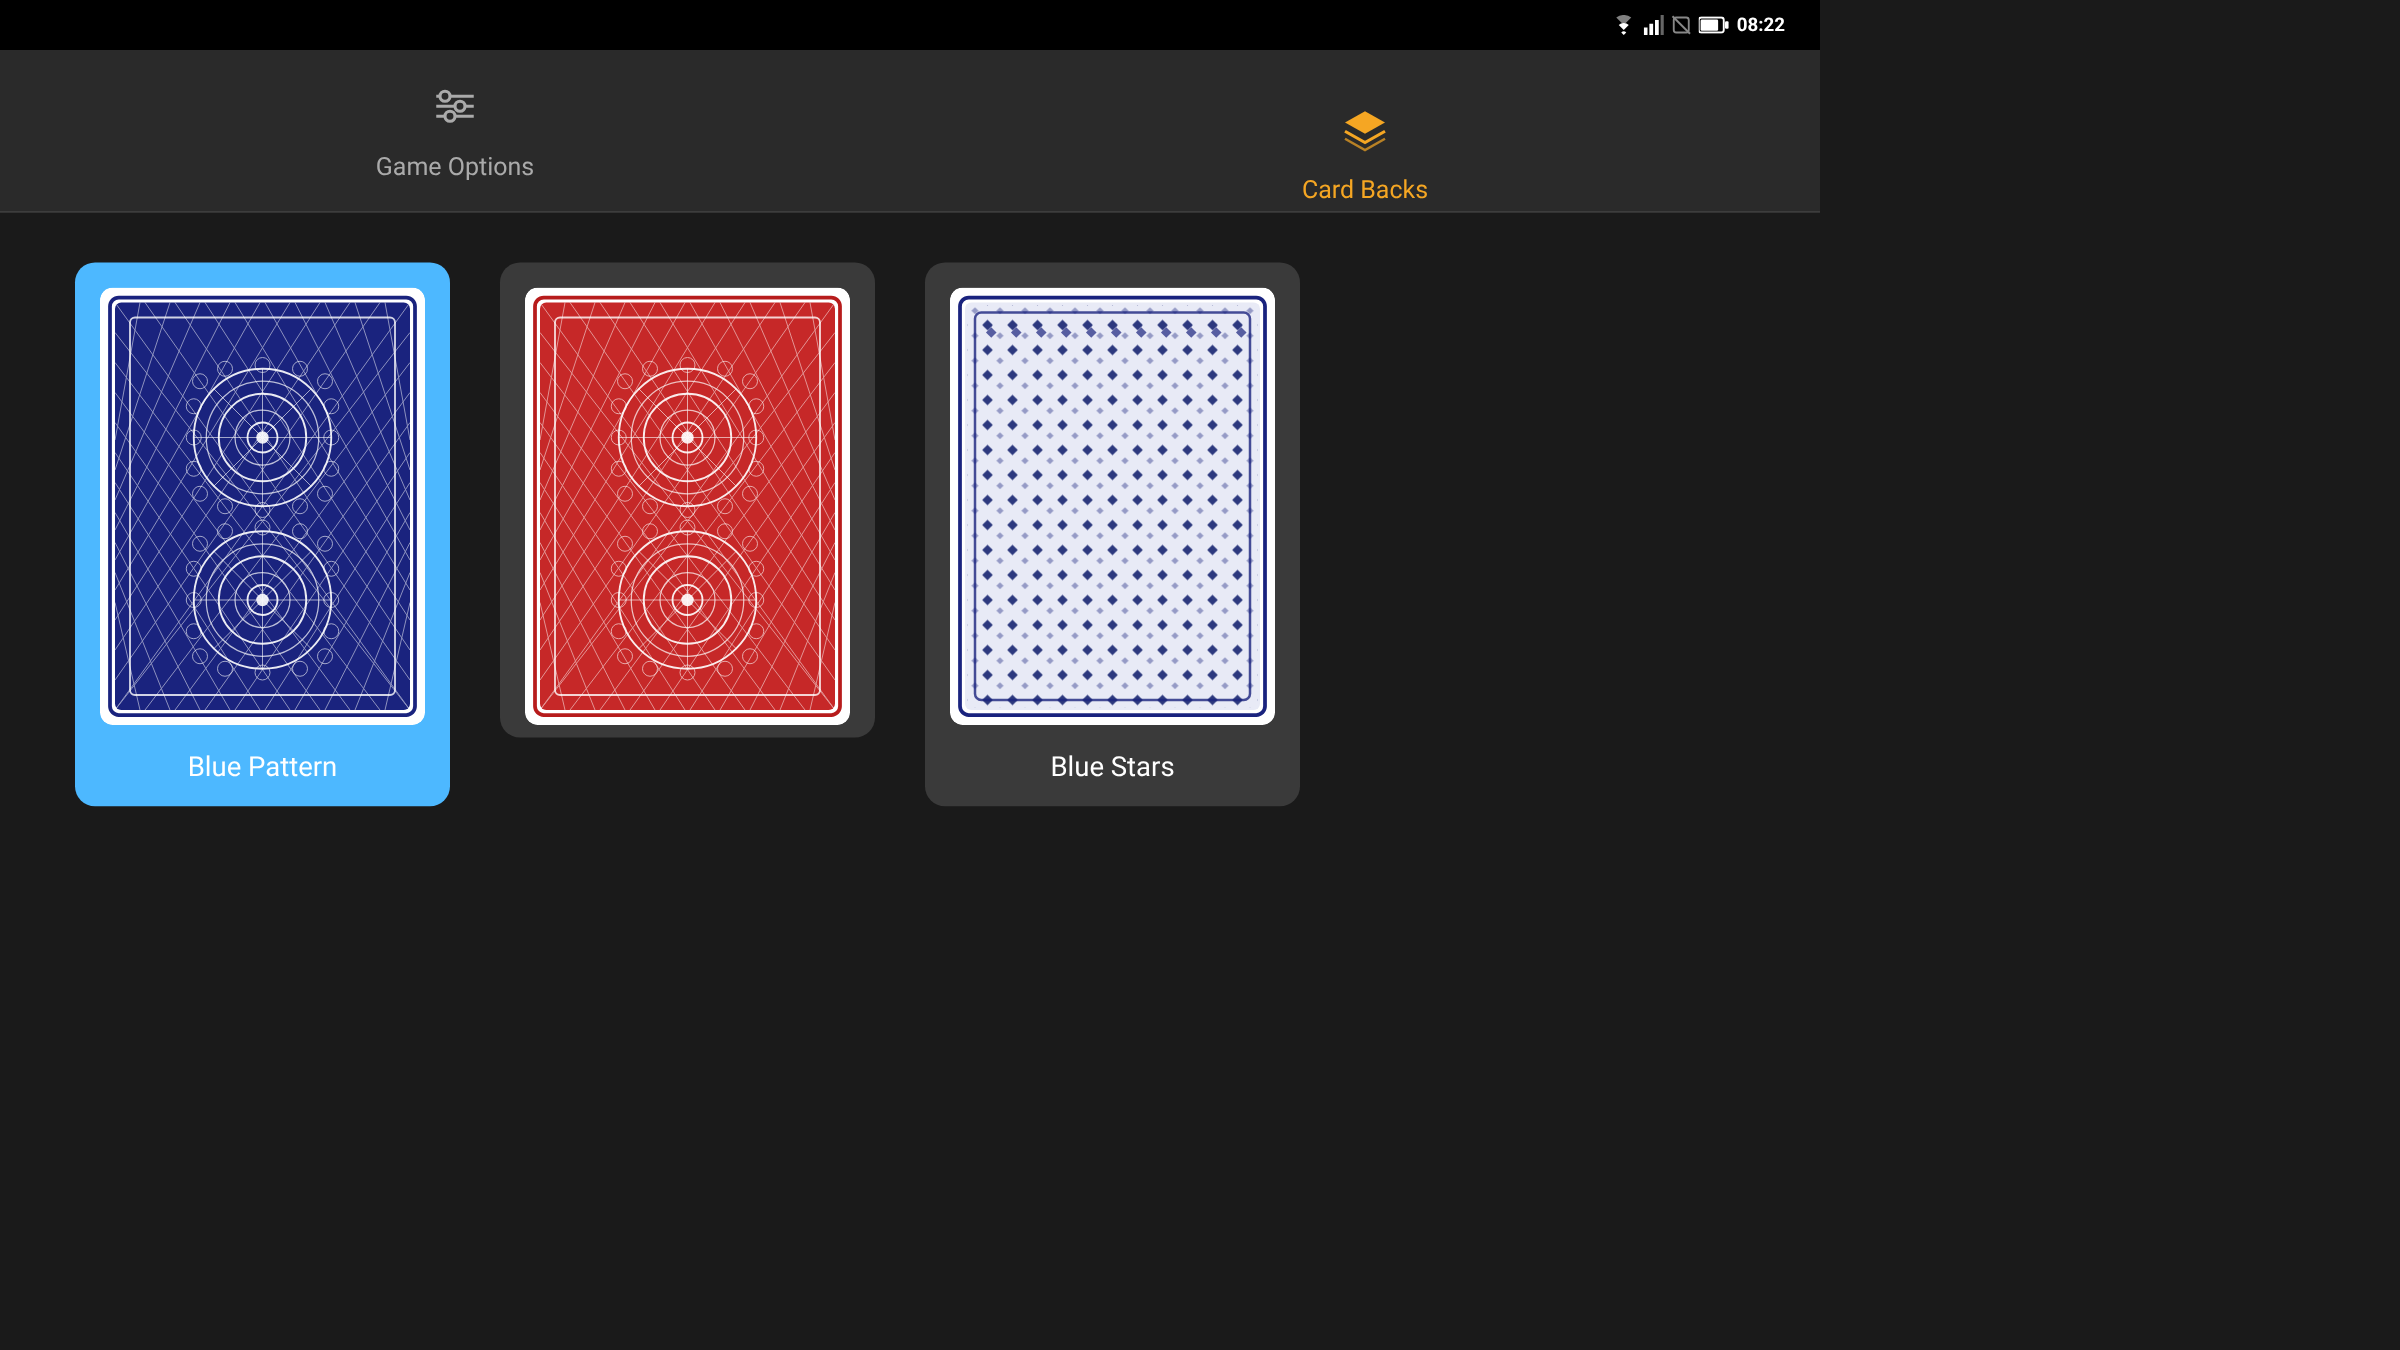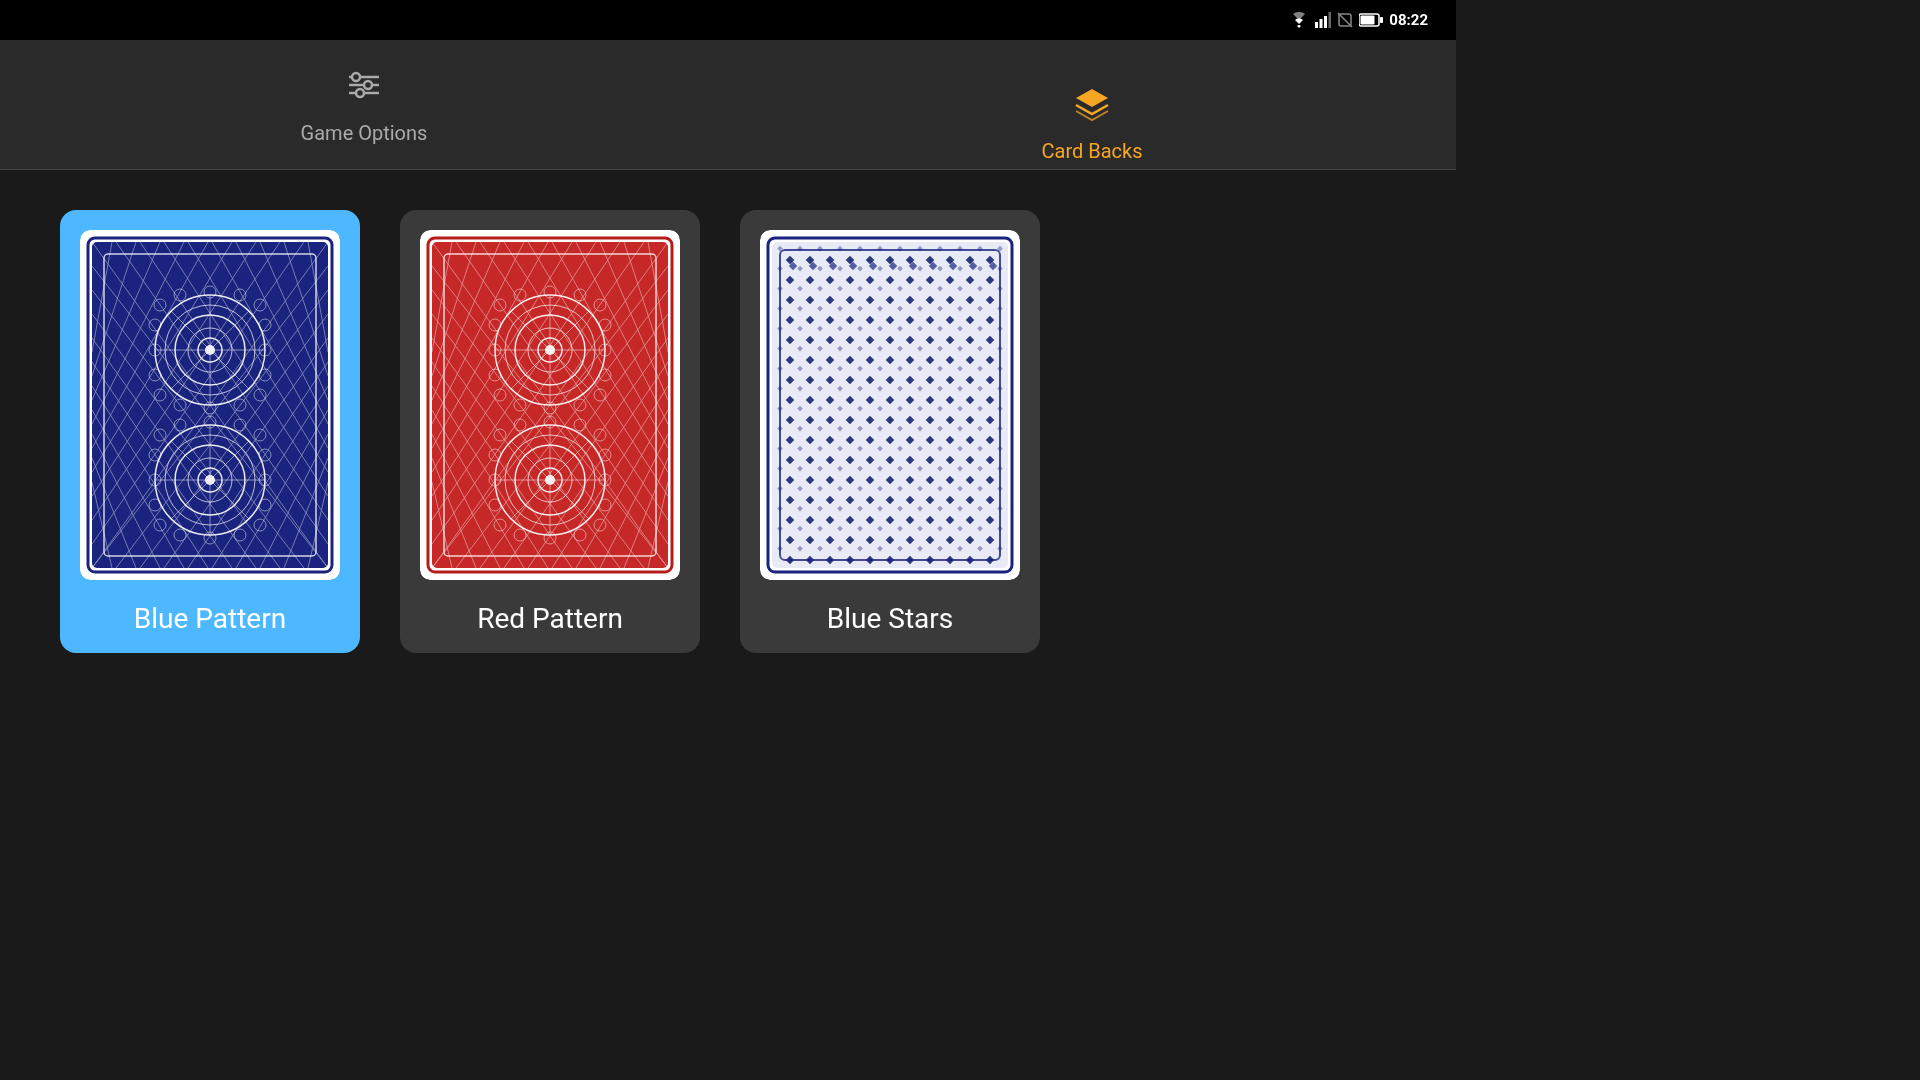--- a/index.html
+++ b/index.html
@@ -100,21 +100,21 @@
     }
 
     .card-wrapper {
       padding: 20px 20px 10px 20px;
     }
 
     .card-label {
       width: 100%;
       text-align: center;
       padding: 12px 20px 18px;
-      font-size: 28px;
+      font-size: 22px;
       color: #fff;
     }
 
     
     .card-svg-container {
       width: 260px;
       height: 350px;
       border-radius: 10px;
       overflow: hidden;
     }
@@ -420,21 +420,20 @@
             <circle cx="185" cy="275" r="6"></circle>
             <circle cx="80" cy="295" r="6"></circle>
             <circle cx="100" cy="305" r="6"></circle>
             <circle cx="130" cy="308" r="6"></circle>
             <circle cx="160" cy="305" r="6"></circle>
             <circle cx="180" cy="295" r="6"></circle>
           </g>
         </svg>
       </div>
     </div>
-    <span class="card-label">Red Pattern</span>
   </div>
 
   <div class="card-option">
     <div class="card-wrapper">
       <div class="card-svg-container">
         <svg width="260" height="350" viewBox="0 0 260 350" xmlns="http://www.w3.org/2000/svg">
           <rect width="260" height="350" rx="10" fill="white"></rect>
           <rect x="8" y="8" width="244" height="334" rx="7" fill="none" stroke="#1a237e" stroke-width="3"></rect>
           <rect x="12" y="12" width="236" height="326" rx="5" fill="#e8eaf6"></rect>
 

